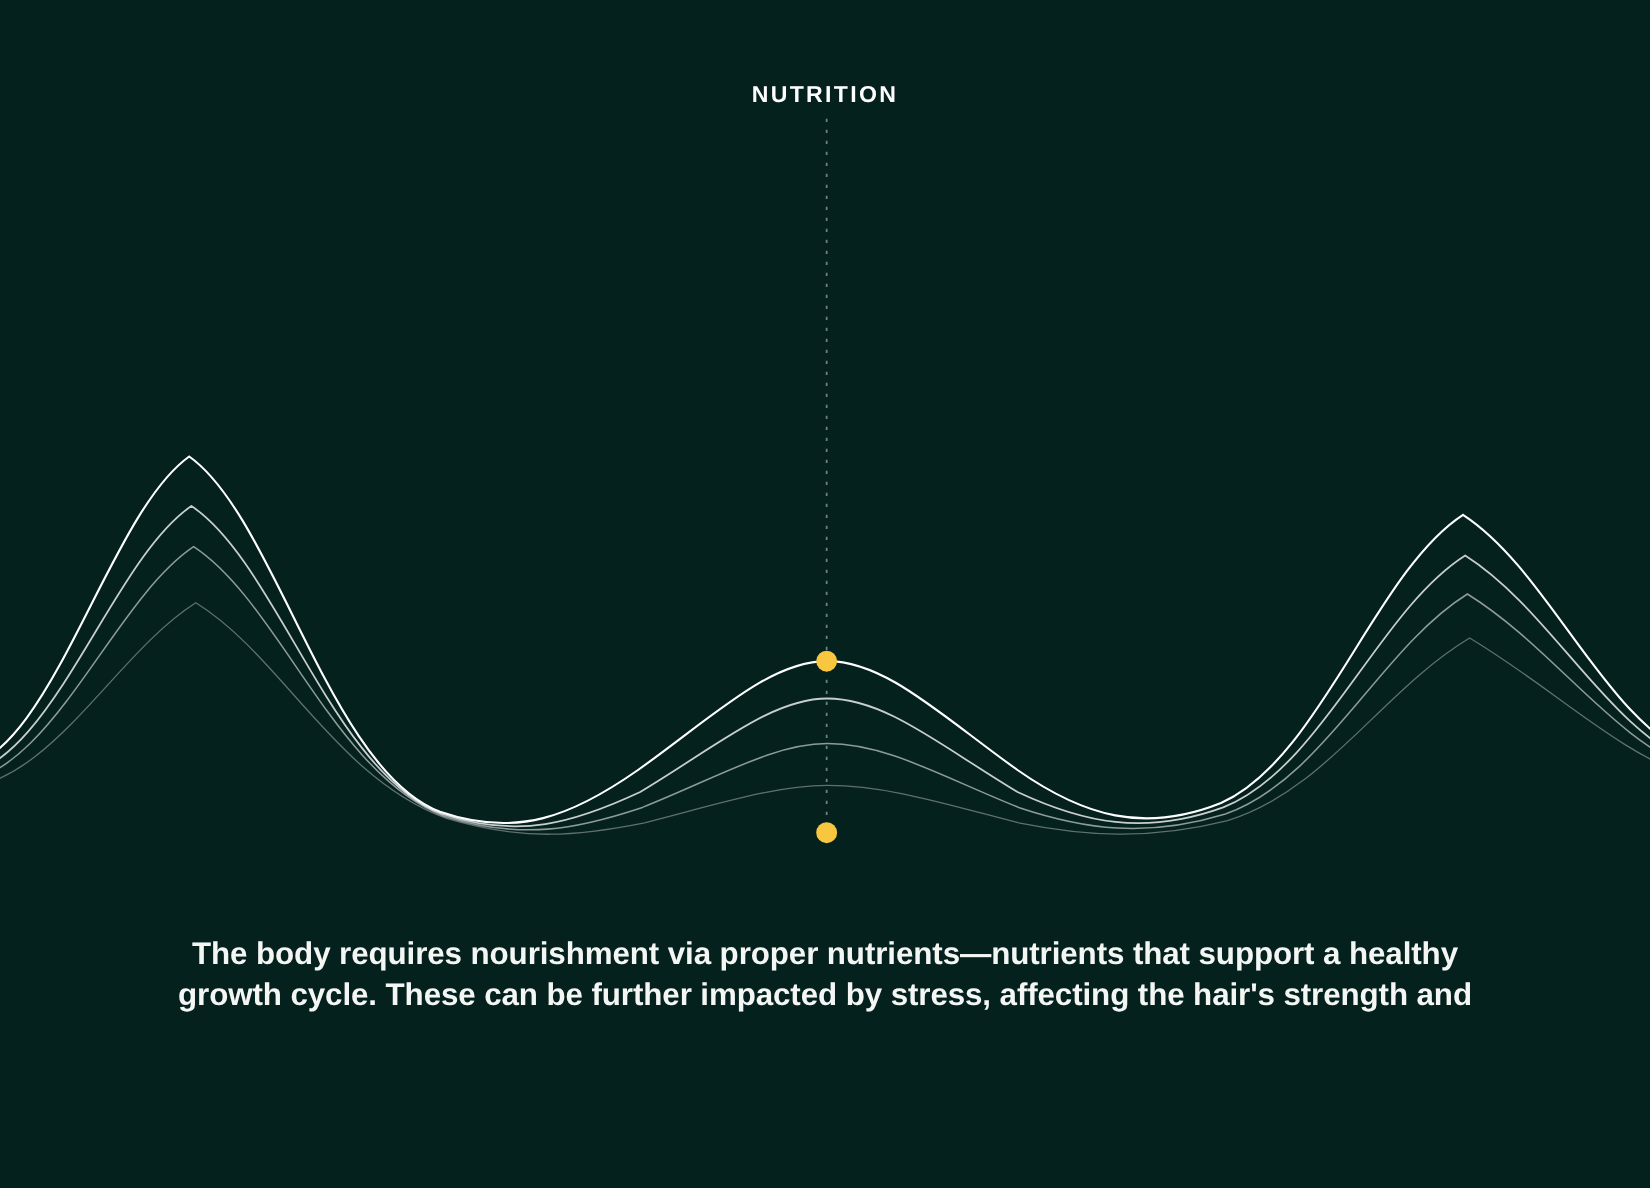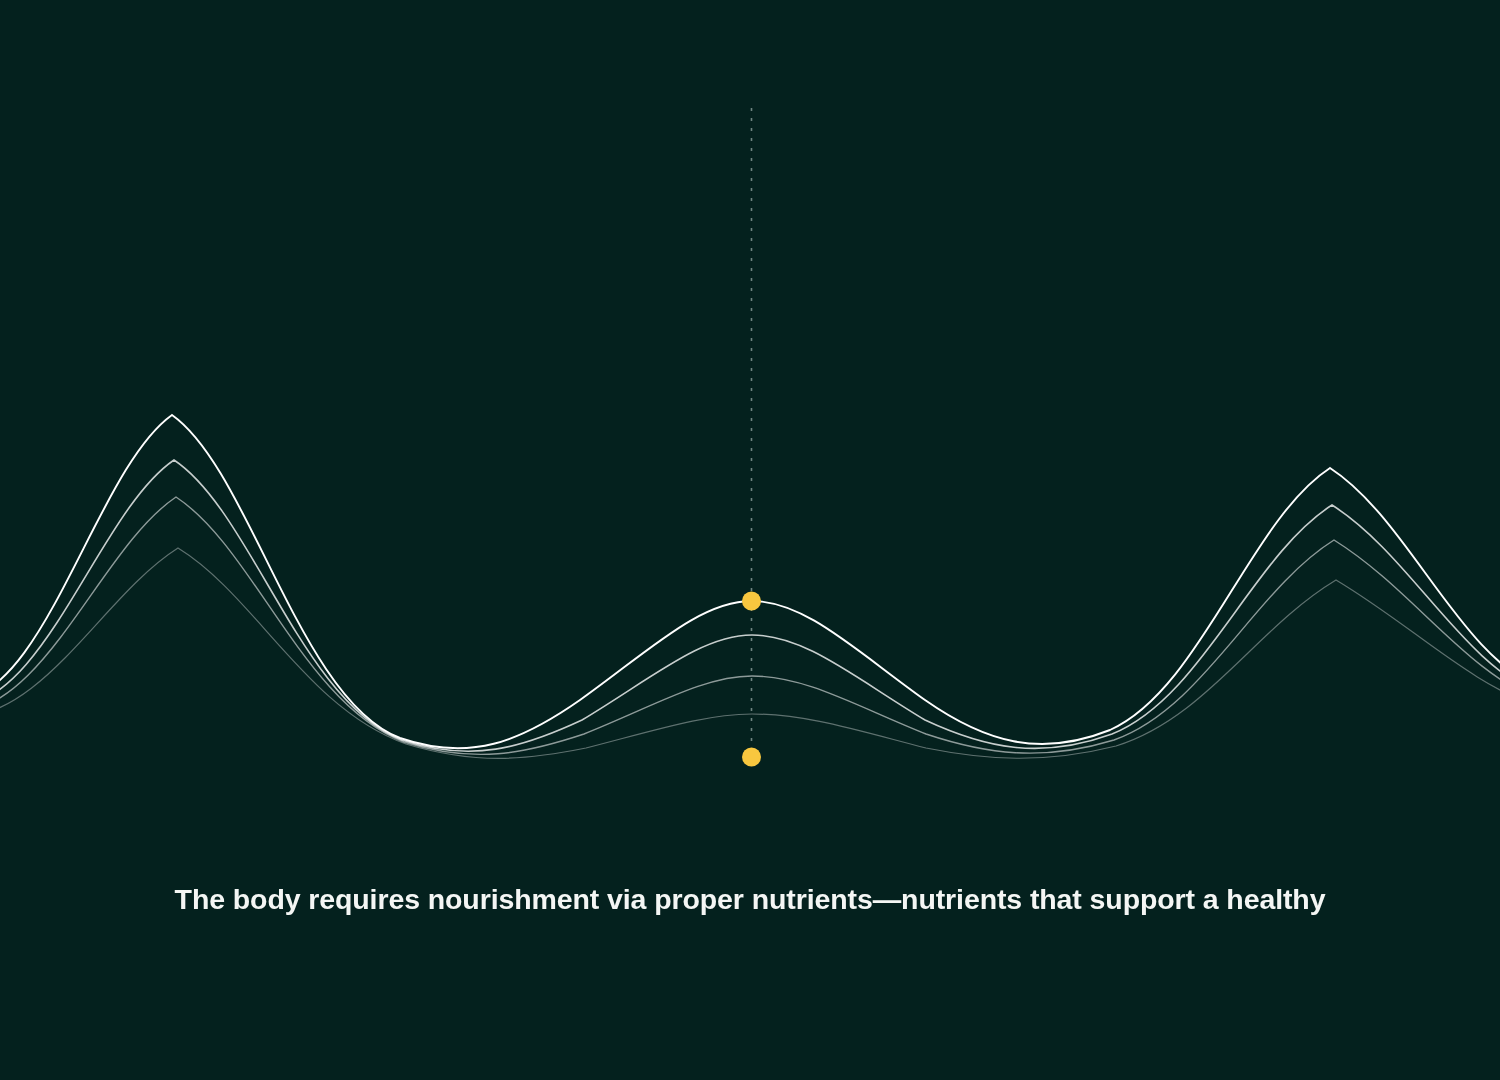--- a/index.html
+++ b/index.html
@@ -52,28 +52,28 @@
     text-align: center;
     color: #f4f6f4;
     font-size: 28.5px;
     font-weight: 700;
     line-height: 38px;
     letter-spacing: -0.1px;
   }
   #body-copy .copy-line {
     display: block;
     white-space: nowrap;
-    margin-top: 32px;
   }
 </style>
 </head>
 <body>
 
 <div id="stage">
 
+  <div id="section-title">NUTRITION</div>
 
   <svg id="wave-svg" viewBox="0 0 1500 1080" preserveAspectRatio="none" xmlns="http://www.w3.org/2000/svg">
 
     <g>
       <path fill="none" stroke="#ffffff" stroke-width="1.9" stroke-opacity="1.0" stroke-linecap="round" d="M -45,700
                C 45,700 95,470 172,415
                C 250,470 300,700 400,738
                C 470,762 520,742 580,700
                C 650,650 700,601 752,601
                C 805,601 855,650 925,700
@@ -113,15 +113,16 @@
     </g>
 
     <line x1="751.5" y1="108" x2="751.5" y2="757" stroke="#6f8481" stroke-width="1.6" stroke-dasharray="3 7"></line>
 
     <circle cx="751.5" cy="601" r="9.5" fill="#f8c73f"></circle>
     <circle cx="751.5" cy="757" r="9.5" fill="#f8c73f"></circle>
   </svg>
 
   <div id="body-copy">
     <span class="copy-line">The body requires nourishment via proper nutrients—nutrients that support a healthy</span>
+    <span class="copy-line">growth cycle. These can be further impacted by stress, affecting the hair's strength and</span>
   </div>
 
 </div>
 
 </body></html>

